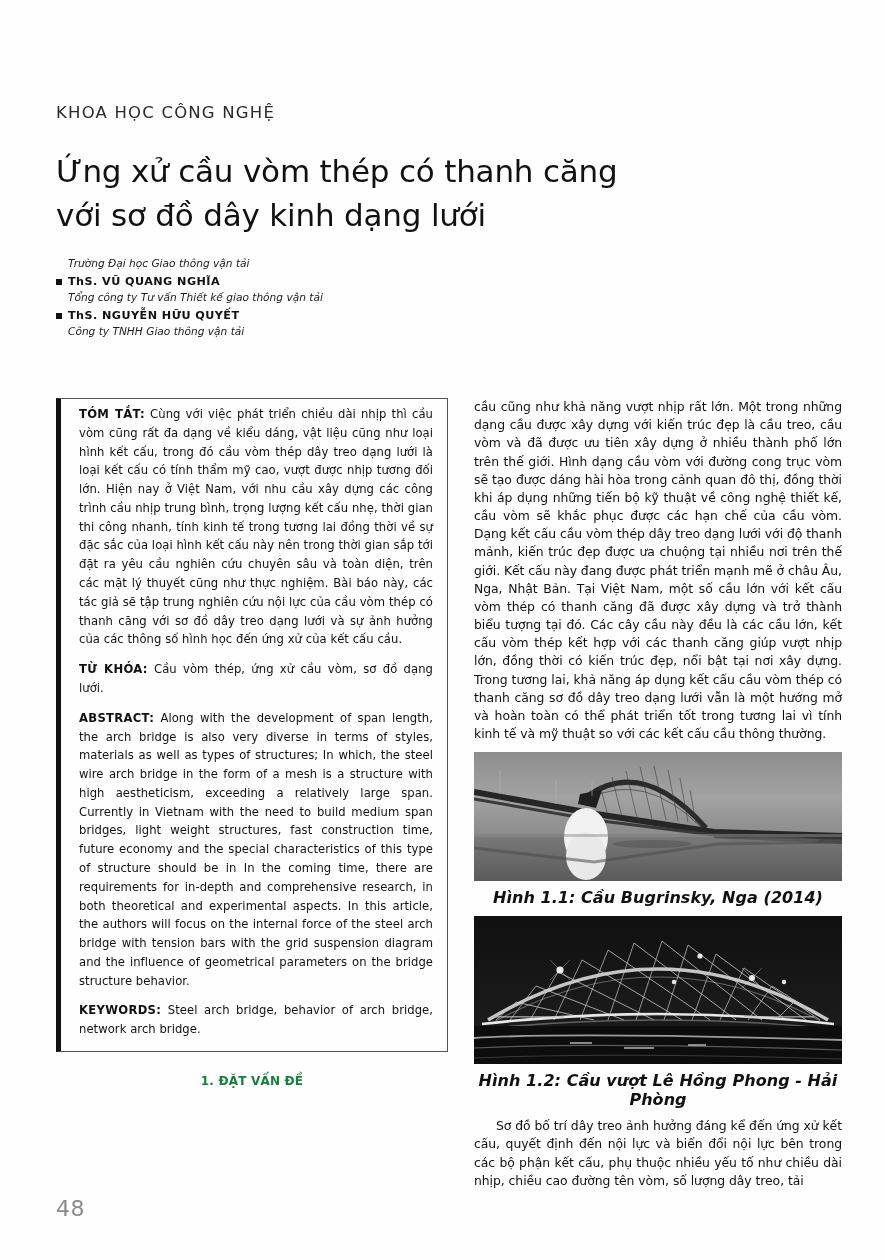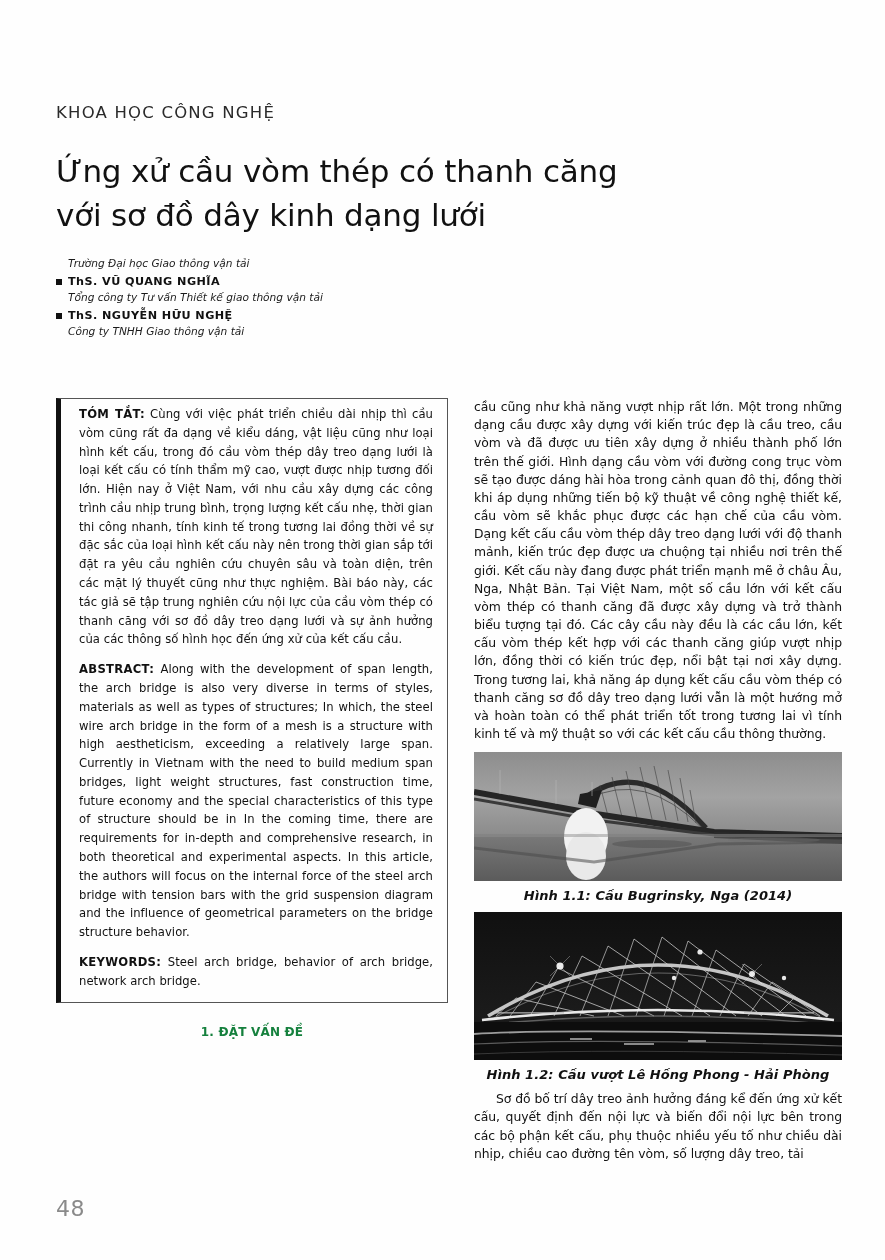--- a/index.html
+++ b/index.html
@@ -163,21 +163,21 @@
     height: 129px;
     position: relative;
     overflow: hidden;
     background: #6e6e6e;
   }
   .fig-frame.night {
     height: 148px;
     background: #141414;
   }
   .fig-caption {
-    font-size: 13px;
+    font-size: 16px;
     font-style: italic;
     font-weight: bold;
     text-align: center;
     color: #111;
     margin-top: 7px;
     margin-bottom: 8px;
     letter-spacing: 0.05px;
   }
 
   
@@ -211,31 +211,34 @@
     <div class="author-block">
       <div class="author-name">
         <span class="bullet-sq"></span>
         <span>ThS. VŨ QUANG NGHĨA</span>
       </div>
       <div class="author-affil">Tổng công ty Tư vấn Thiết kế giao thông vận tải</div>
     </div>
     <div class="author-block">
       <div class="author-name">
         <span class="bullet-sq"></span>
-        <span>ThS. NGUYỄN HỮU NGHỆ</span>
+        <span>ThS. NGUYỄN HỮU QUYẾT</span>
       </div>
       <div class="author-affil">Công ty TNHH Giao thông vận tải</div>
     </div>
   </div>
 
   <div class="col-left">
 
     <div class="abstract-box">
       <p class="abs-para">
         <span class="abs-label">TÓM TẮT:</span><span> Cùng với việc phát triển chiều dài nhịp thì cầu vòm cũng rất đa dạng về kiểu dáng, vật liệu cũng như loại hình kết cấu, trong đó cầu vòm thép dây treo dạng lưới là loại kết cấu có tính thẩm mỹ cao, vượt được nhịp tương đối lớn. Hiện nay ở Việt Nam, với nhu cầu xây dựng các công trình cầu nhịp trung bình, trọng lượng kết cấu nhẹ, thời gian thi công nhanh, tính kinh tế trong tương lai đồng thời về sự đặc sắc của loại hình kết cấu này nên trong thời gian sắp tới đặt ra yêu cầu nghiên cứu chuyên sâu và toàn diện, trên các mặt lý thuyết cũng như thực nghiệm. Bài báo này, các tác giả sẽ tập trung nghiên cứu nội lực của cầu vòm thép có thanh căng với sơ đồ dây treo dạng lưới và sự ảnh hưởng của các thông số hình học đến ứng xử của kết cấu cầu.</span>
+      </p>
+      <p class="abs-para">
+        <span class="abs-label">TỪ KHÓA:</span><span> Cầu vòm thép, ứng xử cầu vòm, sơ đồ dạng lưới.</span>
       </p>
       <p class="abs-para">
         <span class="abs-label">ABSTRACT:</span><span> Along with the development of span length, the arch bridge is also very diverse in terms of styles, materials as well as types of structures; In which, the steel wire arch bridge in the form of a mesh is a structure with high aestheticism, exceeding a relatively large span. Currently in Vietnam with the need to build medium span bridges, light weight structures, fast construction time, future economy and the special characteristics of this type of structure should be in In the coming time, there are requirements for in-depth and comprehensive research, in both theoretical and experimental aspects. In this article, the authors will focus on the internal force of the steel arch bridge with tension bars with the grid suspension diagram and the influence of geometrical parameters on the bridge structure behavior.</span>
       </p>
       <p class="abs-para">
         <span class="abs-label">KEYWORDS:</span><span> Steel arch bridge, behavior of arch bridge, network arch bridge.</span>
       </p>
     </div>
 
     <div class="section-head">1. ĐẶT VẤN ĐỀ</div>

